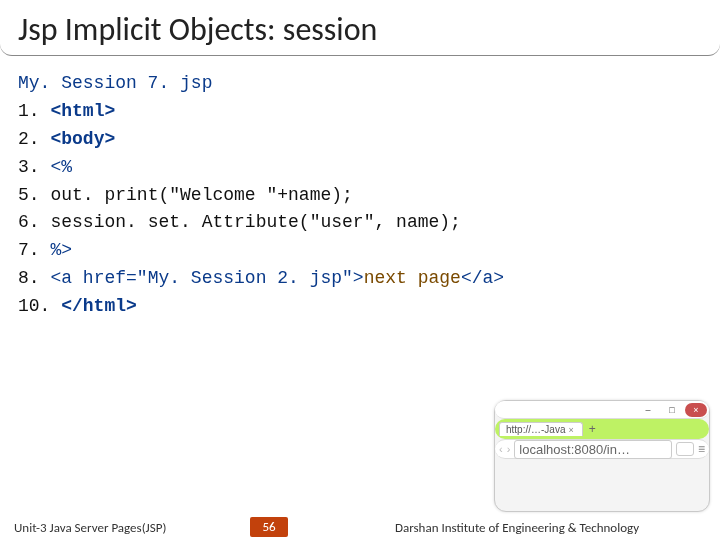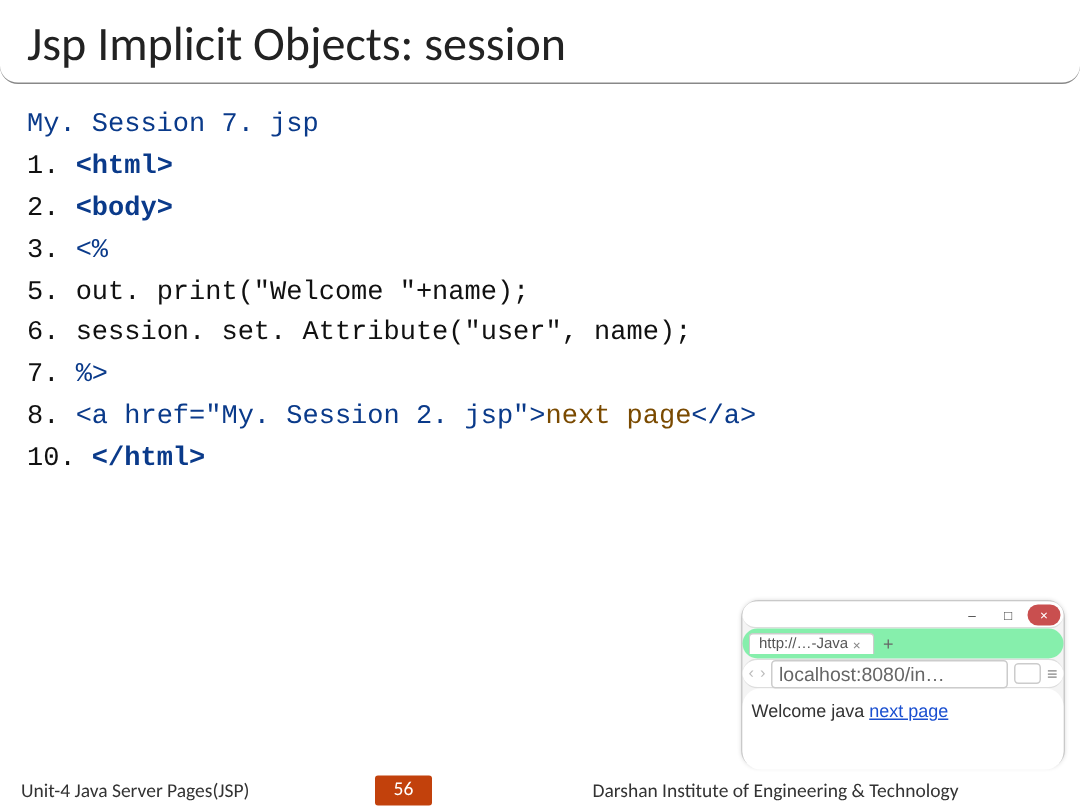--- a/index.html
+++ b/index.html
@@ -85,21 +85,21 @@
     border-bottom: 1px solid #ddd;
   }
   .win-btn {
     width: 22px; height: 14px;
     display: flex; align-items: center; justify-content: center;
     font-size: 9px; color: #444;
   }
   .win-close { background: #c94f4f; color: #fff; }
   .browser-tabs {
     height: 20px;
-    background: #86efac;
+    background: #bef264;
     display: flex;
     align-items: center;
     padding: 0 4px;
     gap: 4px;
     font-size: 10px;
     color: #555;
   }
   .tab {
     background: #fff;
     border: 1px solid #ccc;
@@ -179,22 +179,19 @@
     </div>
     <span class="plus">+</span>
   </div>
   <div class="browser-addr">
     <span class="nav-btn">‹</span>
     <span class="nav-btn">›</span>
     <div class="addr-box">localhost:8080/in…</div>
     <div class="search-box"></div>
     <span class="menu-icon">≡</span>
   </div>
-  <div class="browser-body">
-    <span>Welcome java </span><span class="bp-link">next page</span>
-  </div>
 </div>
 
 <div class="footer">
-  <div class="footer-left">Unit-4 Java Server Pages(JSP)</div>
+  <div class="footer-left">Unit-3 Java Server Pages(JSP)</div>
   <div class="footer-center">56</div>
   <div class="footer-right">Darshan Institute of Engineering &amp; Technology</div>
 </div>
 
 </body></html>

